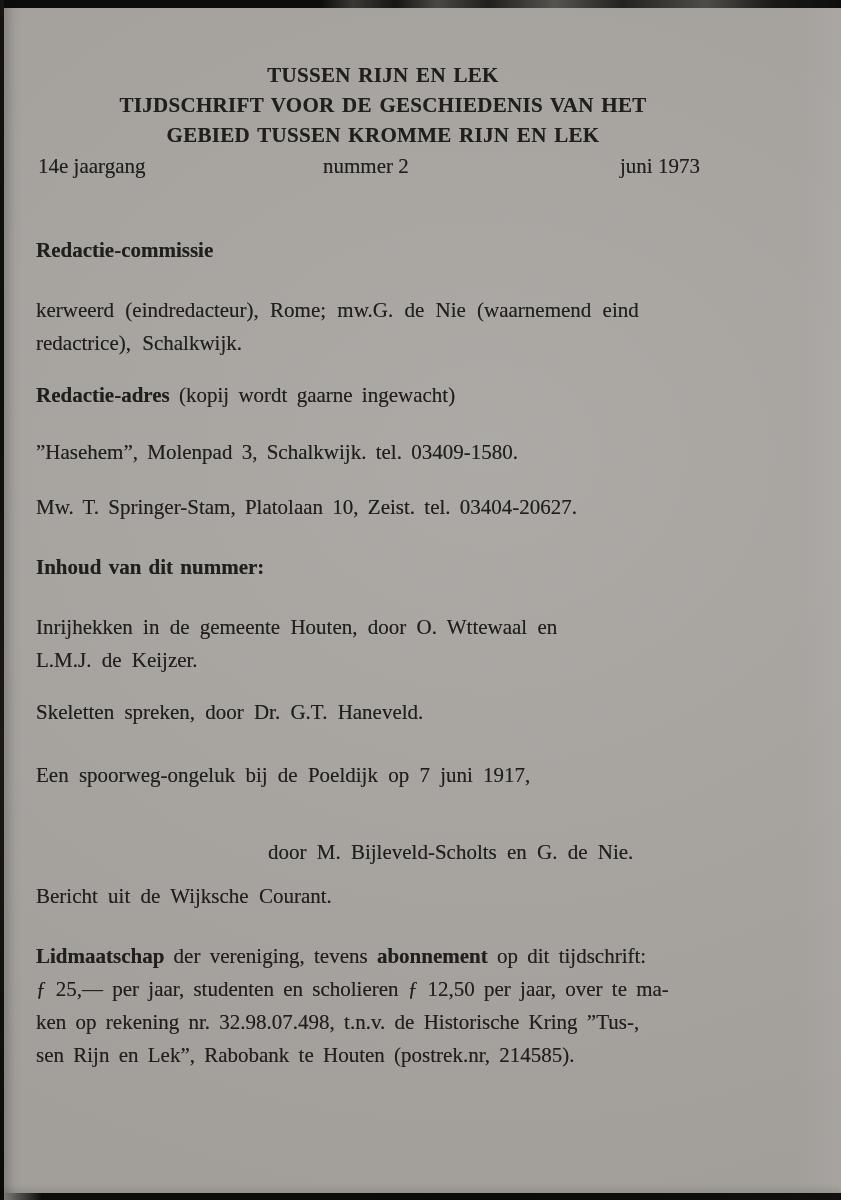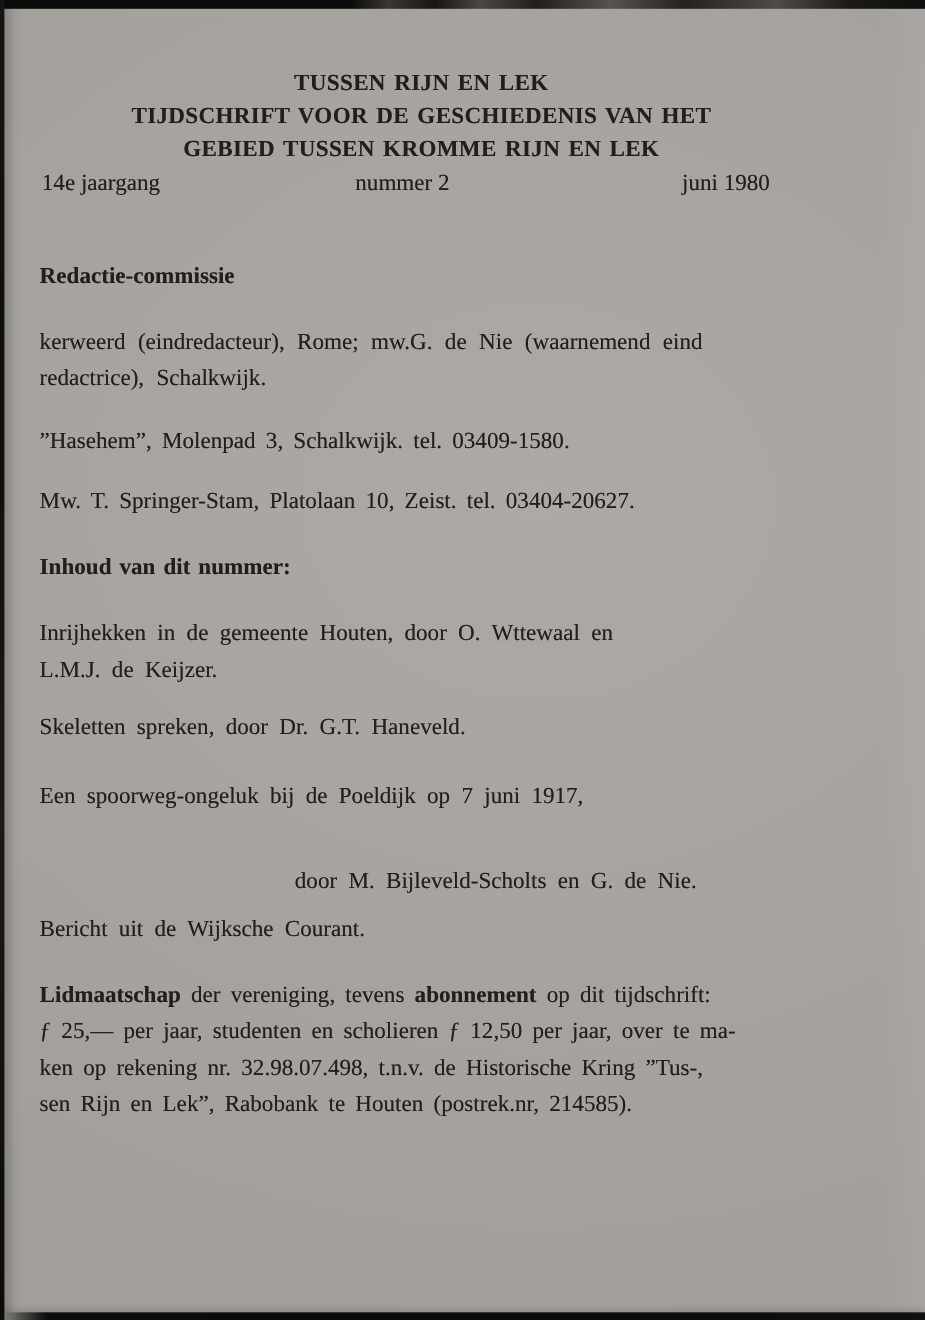--- a/index.html
+++ b/index.html
@@ -101,30 +101,31 @@
 
     <header class="masthead">
       <div>TUSSEN RIJN EN LEK</div>
       <div>TIJDSCHRIFT VOOR DE GESCHIEDENIS VAN HET</div>
       <div>GEBIED TUSSEN KROMME RIJN EN LEK</div>
     </header>
 
     <div class="issue-row">
       <span class="vol">14e jaargang</span>
       <span class="num">nummer 2</span>
-      <span class="date">juni 1980</span>
+      <span class="date">juni 1973</span>
     </div>
 
     <div class="h mt-redactie-h">Redactie-commissie</div>
 
     <div class="para members mt-members">
       <div>kerweerd (eindredacteur), Rome; mw.G. de Nie (waarnemend eind</div>
       <div>redactrice), Schalkwijk.</div>
     </div>
 
+    <div class="para mt-adres-h"><span class="b">Redactie-adres</span><span> (kopij wordt gaarne ingewacht)</span></div>
 
     <div class="para mt-adres-v">”Hasehem”, Molenpad 3, Schalkwijk. tel. 03409-1580.</div>
 
 
     <div class="para mt-secr-v">Mw. T. Springer-Stam, Platolaan 10, Zeist. tel. 03404-20627.</div>
 
     <div class="h mt-inhoud-h">Inhoud van dit nummer:</div>
 
     <div class="para toc-item mt-toc1">
       <div>Inrijhekken in de gemeente Houten, door O. Wttewaal en</div>

